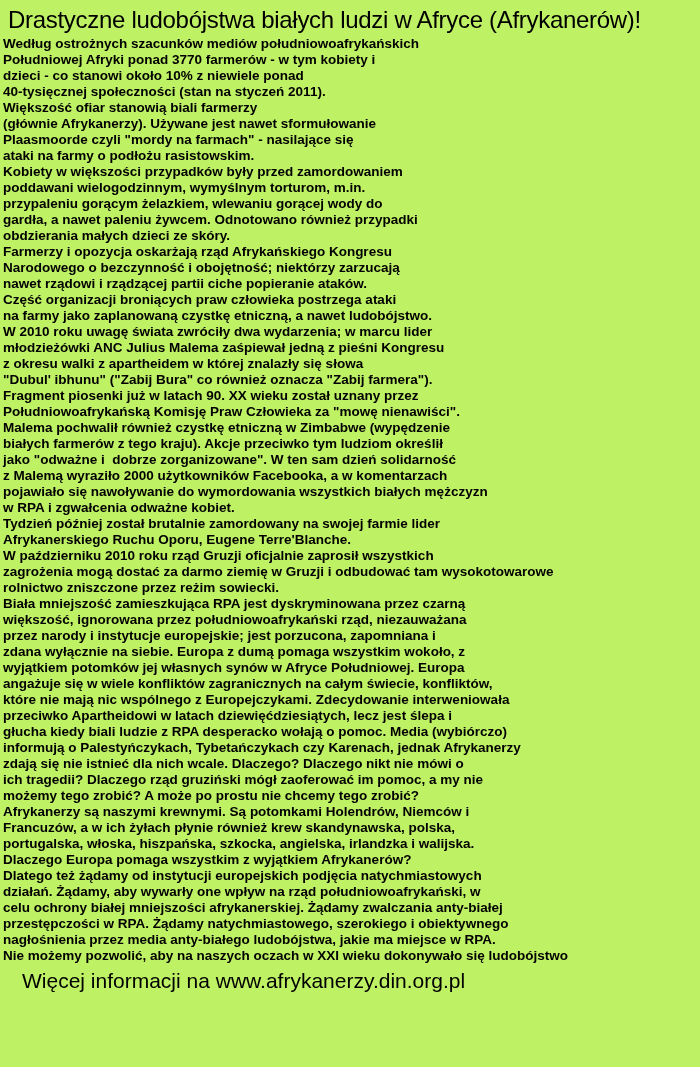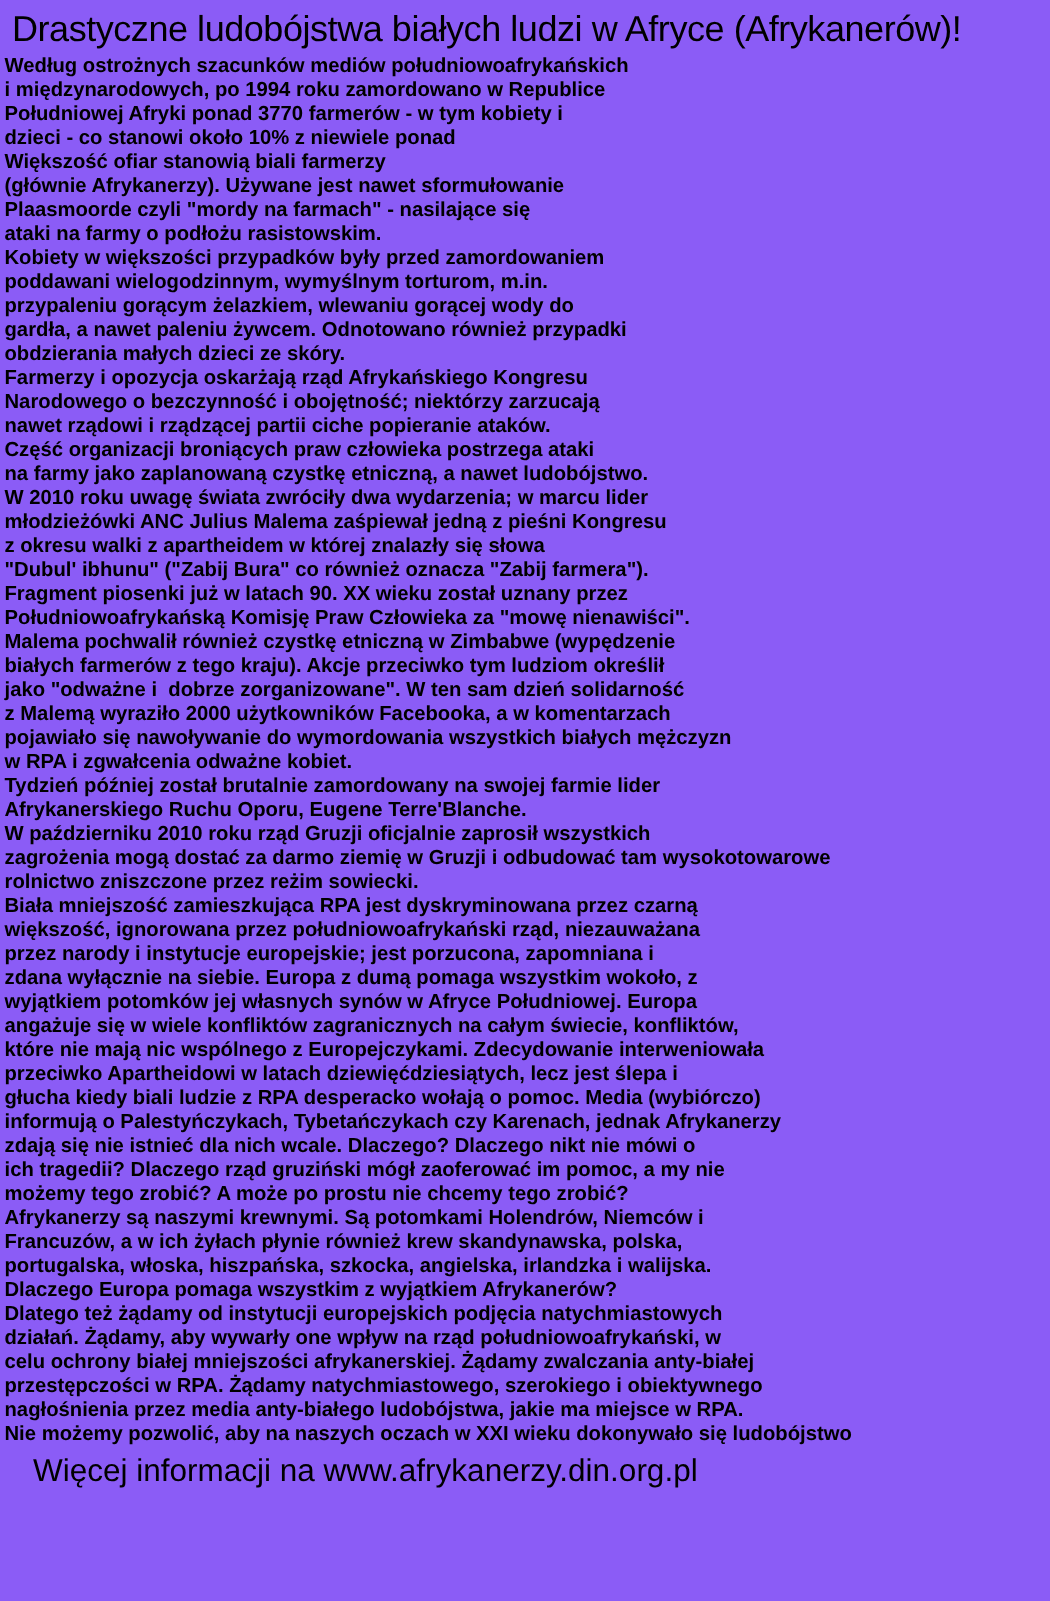--- a/index.html
+++ b/index.html
@@ -8,21 +8,21 @@
     width: 700px;
     height: 1067px;
     background: #ffffff;
     color: #000000;
     font-family: "Liberation Sans", sans-serif;
     overflow: hidden;
   }
   .page {
     width: 700px;
     height: 1067px;
-    background: #8b5cf6;
+    background: #bef264;
   }
   .title {
     margin: 0;
     padding: 6px 0 0 8px;
     font-size: 24px;
     font-weight: normal;
     letter-spacing: -0.3px;
     white-space: nowrap;
     color: #000000;
   }
@@ -47,23 +47,23 @@
     color: #000000;
   }
 </style>
 </head>
 <body>
 
 <div class="page">
   <h1 class="title">Drastyczne ludobójstwa białych ludzi w Afryce (Afrykanerów)!</h1>
   <div class="body-text">
       <div class="line">Według ostrożnych szacunków mediów południowoafrykańskich</div>
-      <div class="line">i międzynarodowych, po 1994 roku zamordowano w Republice</div>
       <div class="line">Południowej Afryki ponad 3770 farmerów - w tym kobiety i</div>
       <div class="line">dzieci - co stanowi około 10% z niewiele ponad</div>
+      <div class="line">40-tysięcznej społeczności (stan na styczeń 2011).</div>
       <div class="line">Większość ofiar stanowią biali farmerzy</div>
       <div class="line">(głównie Afrykanerzy). Używane jest nawet sformułowanie</div>
       <div class="line">Plaasmoorde czyli "mordy na farmach" - nasilające się</div>
       <div class="line">ataki na farmy o podłożu rasistowskim.</div>
       <div class="line">Kobiety w większości przypadków były przed zamordowaniem</div>
       <div class="line">poddawani wielogodzinnym, wymyślnym torturom, m.in.</div>
       <div class="line">przypaleniu gorącym żelazkiem, wlewaniu gorącej wody do</div>
       <div class="line">gardła, a nawet paleniu żywcem. Odnotowano również przypadki</div>
       <div class="line">obdzierania małych dzieci ze skóry.</div>
       <div class="line">Farmerzy i opozycja oskarżają rząd Afrykańskiego Kongresu</div>

